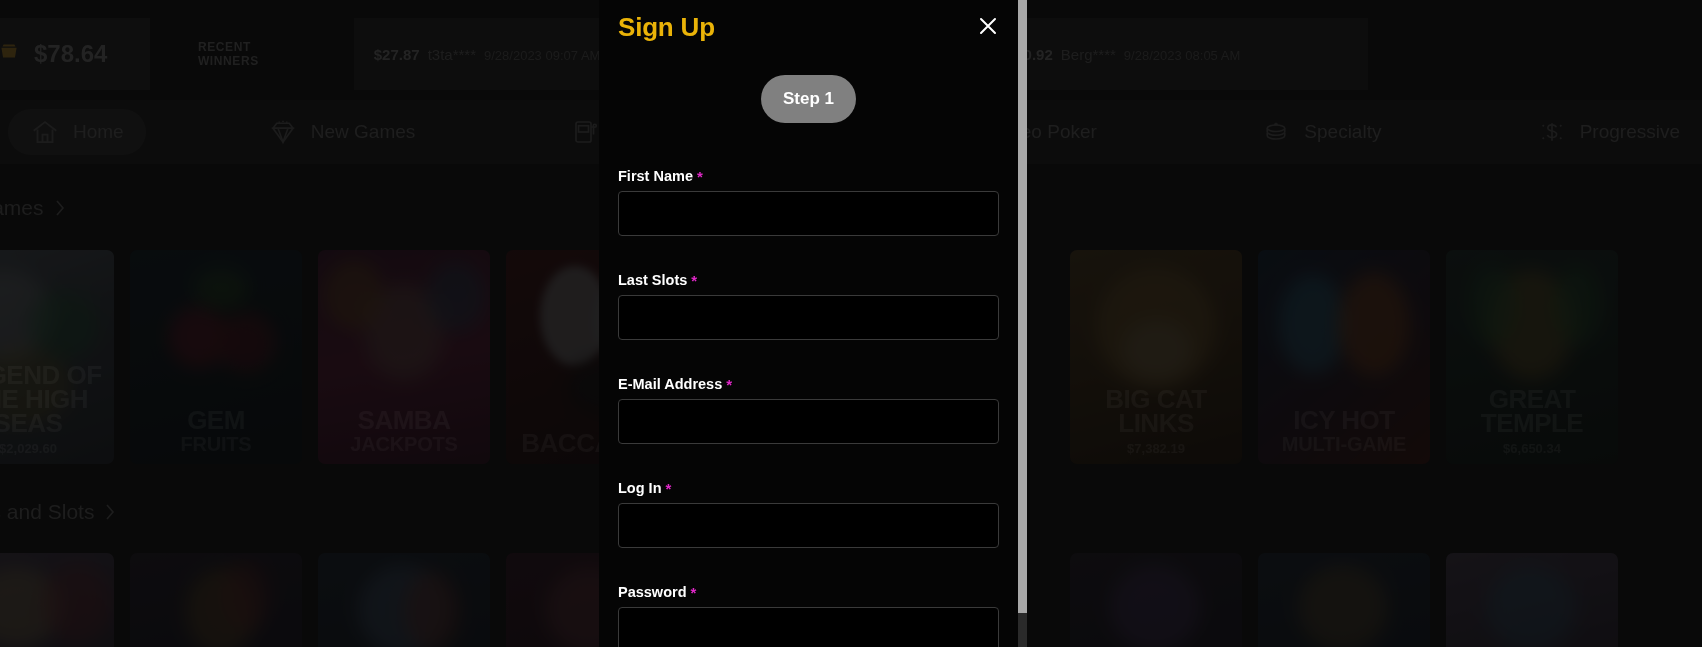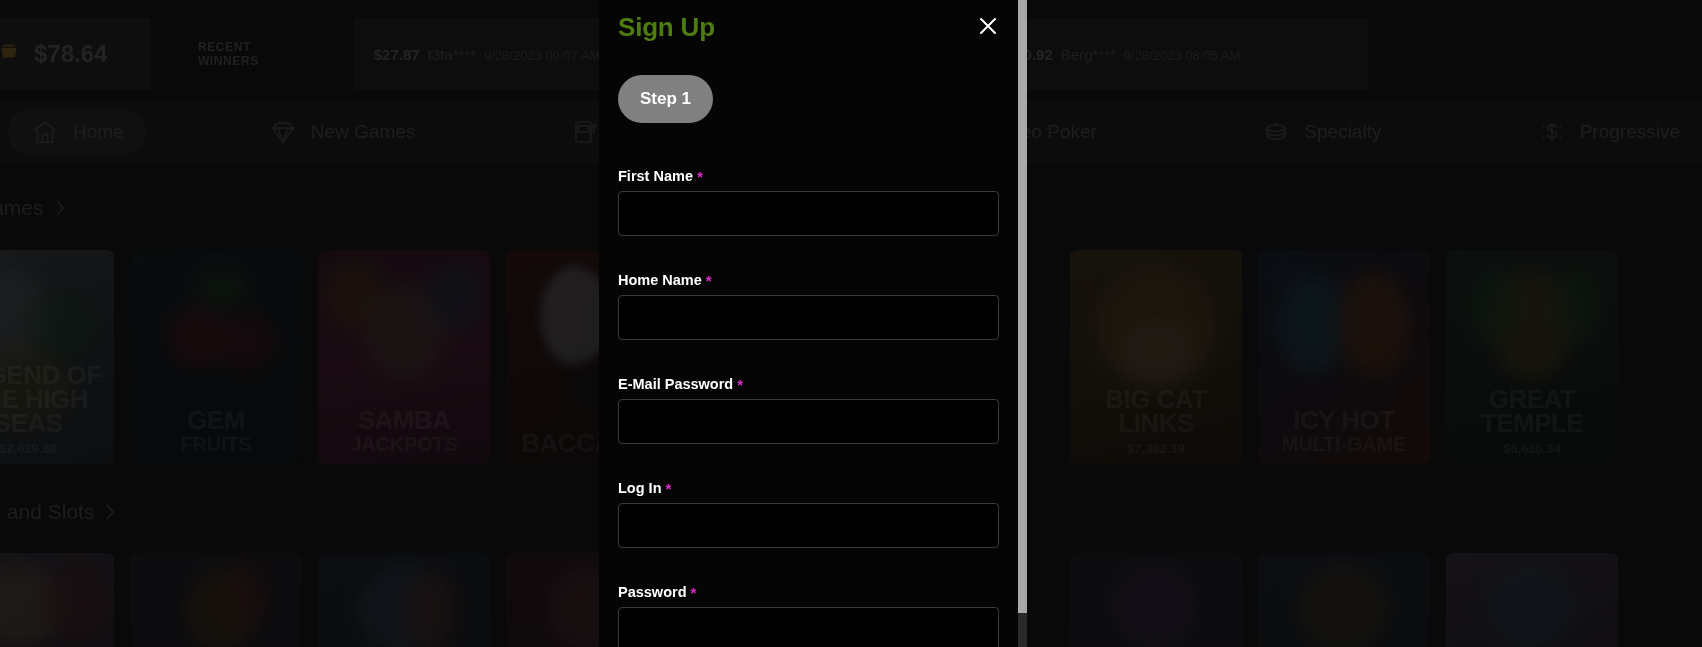--- a/index.html
+++ b/index.html
@@ -135,34 +135,35 @@
   .modal {
     position: absolute;
     left: 599px; top: 0;
     width: 419px; height: 647px;
     background: #050505;
     overflow: hidden;
   }
   .modal-inner { position: relative; width: 419px; padding: 0 19px; }
 
   .modal-title {
-    color: #4d7c0f; font-size: 26px; font-weight: bold;
+    color: #eab308; font-size: 26px; font-weight: bold;
     padding-top: 12px; letter-spacing: -0.2px;
   }
   .close-btn {
     position: absolute; right: 16px; top: 14px;
     width: 28px; height: 28px;
     display: flex; align-items: center; justify-content: center;
     cursor: pointer;
   }
   .close-btn svg { width: 24px; height: 24px; stroke: #ffffff; stroke-width: 2; }
 
   .steps {
     display: flex; align-items: center; gap: 4px;
     margin-top: 32px;
+    flex-direction: column;
   }
   .step {
     height: 48px; padding: 0 22px;
     display: flex; align-items: center; justify-content: center;
     color: #fff; font-size: 17px; font-weight: bold;
     border-radius: 24px;
     cursor: pointer;
   }
   .step.active { background: #808080; }
 
@@ -472,29 +473,29 @@
         <div class="field">
           <div class="field-label">
             <span>First Name</span>
             <span class="req">*</span>
           </div>
           <input class="field-input" type="text" value="" placeholder="" style="">
         </div>
 
         <div class="field">
           <div class="field-label">
-            <span>Home Name</span>
+            <span>Last Slots</span>
             <span class="req">*</span>
           </div>
           <input class="field-input" type="text" value="" placeholder="" style="">
         </div>
 
         <div class="field">
           <div class="field-label">
-            <span>E-Mail Password</span>
+            <span>E-Mail Address</span>
             <span class="req">*</span>
           </div>
           <input class="field-input" type="text" value="" placeholder="" style="">
         </div>
 
         <div class="field">
           <div class="field-label">
             <span>Log In</span>
             <span class="req">*</span>
           </div>

